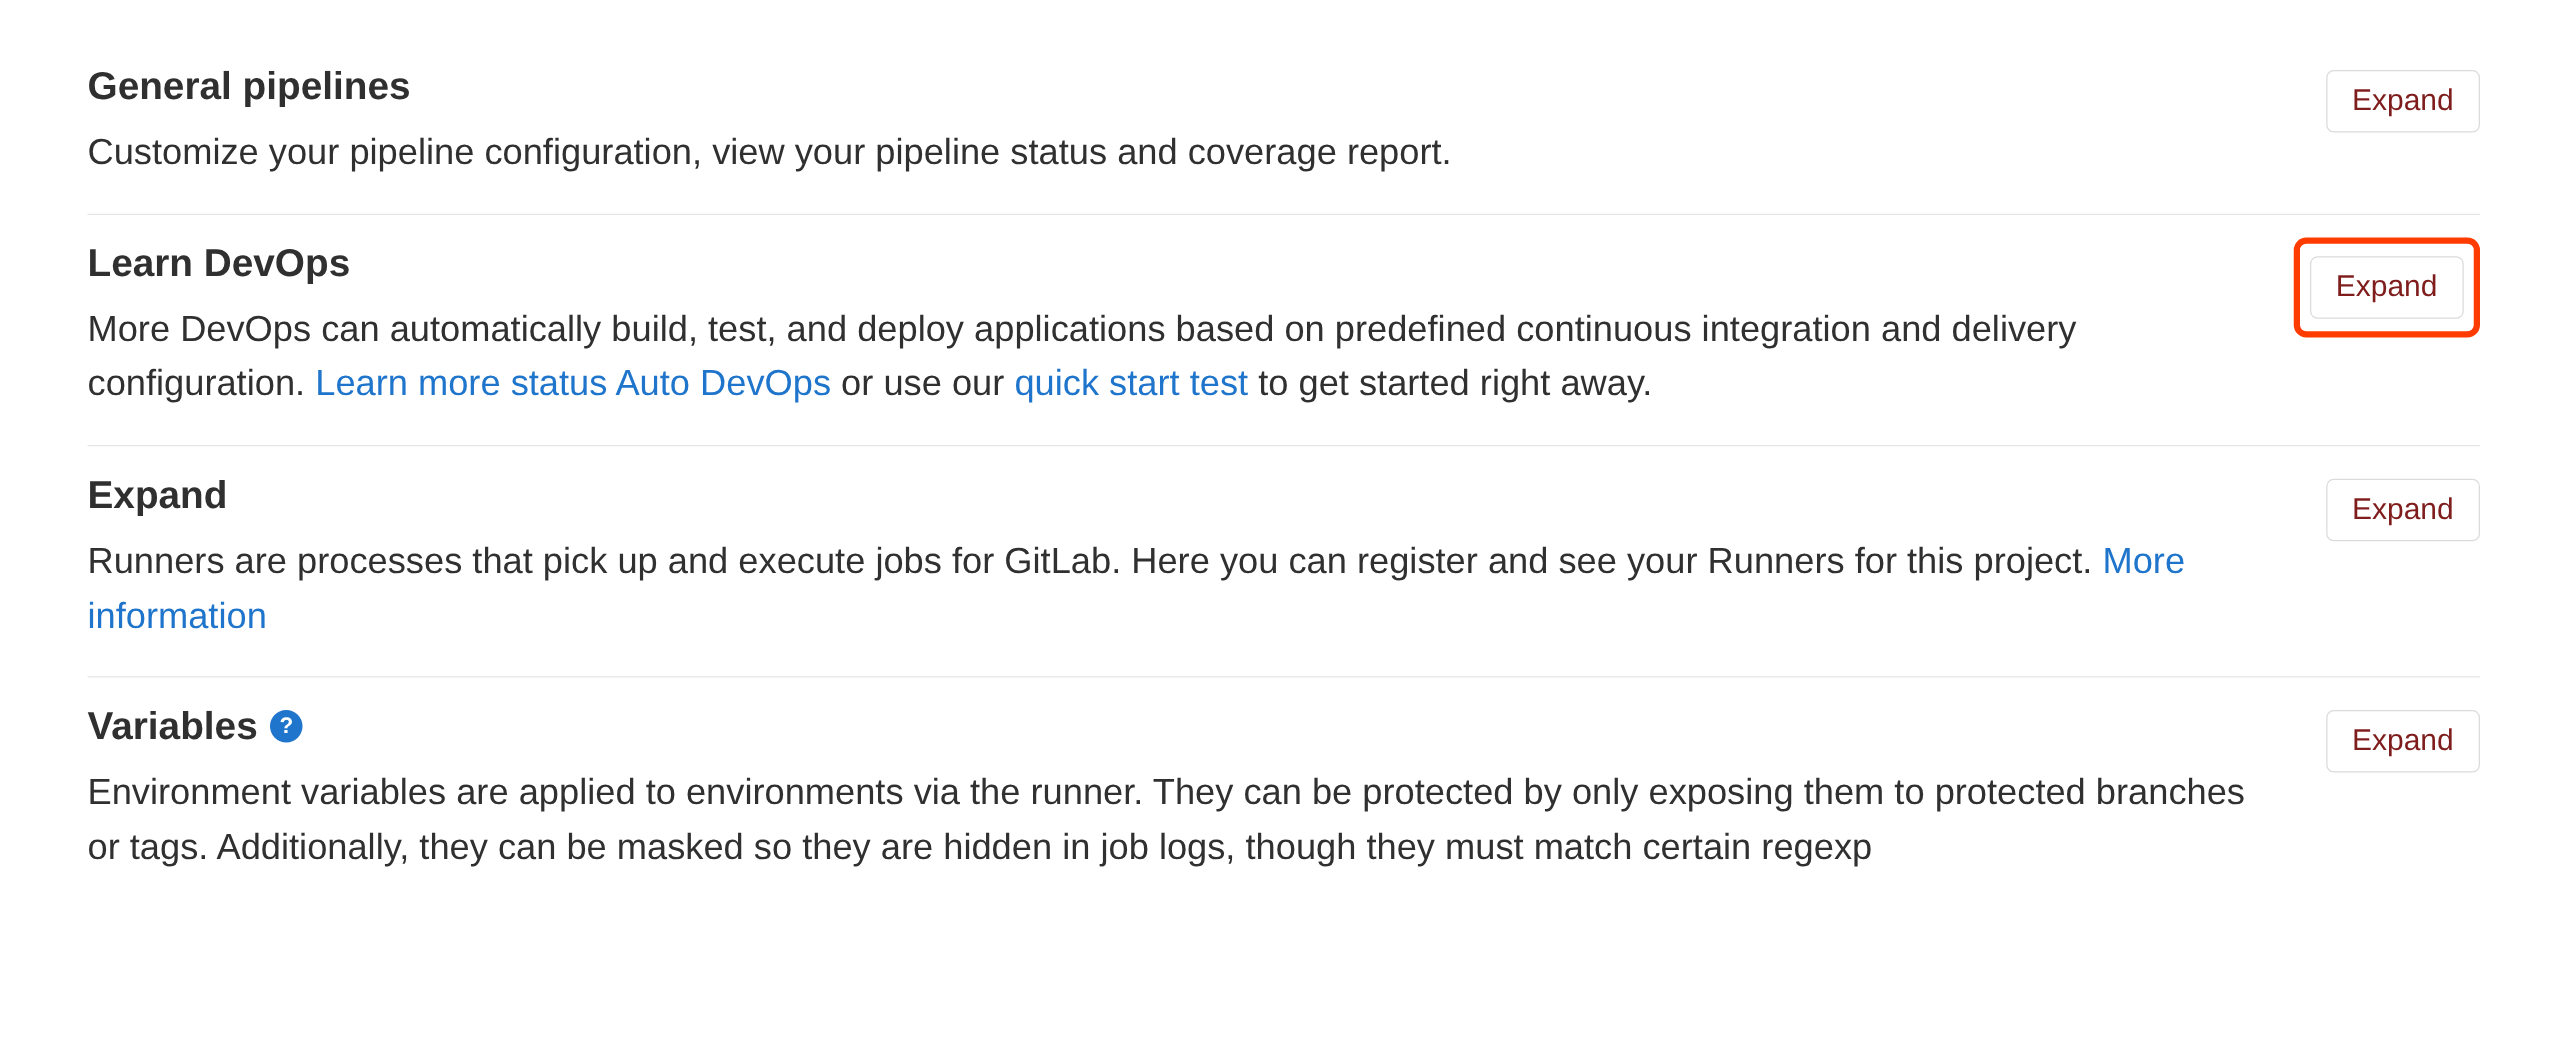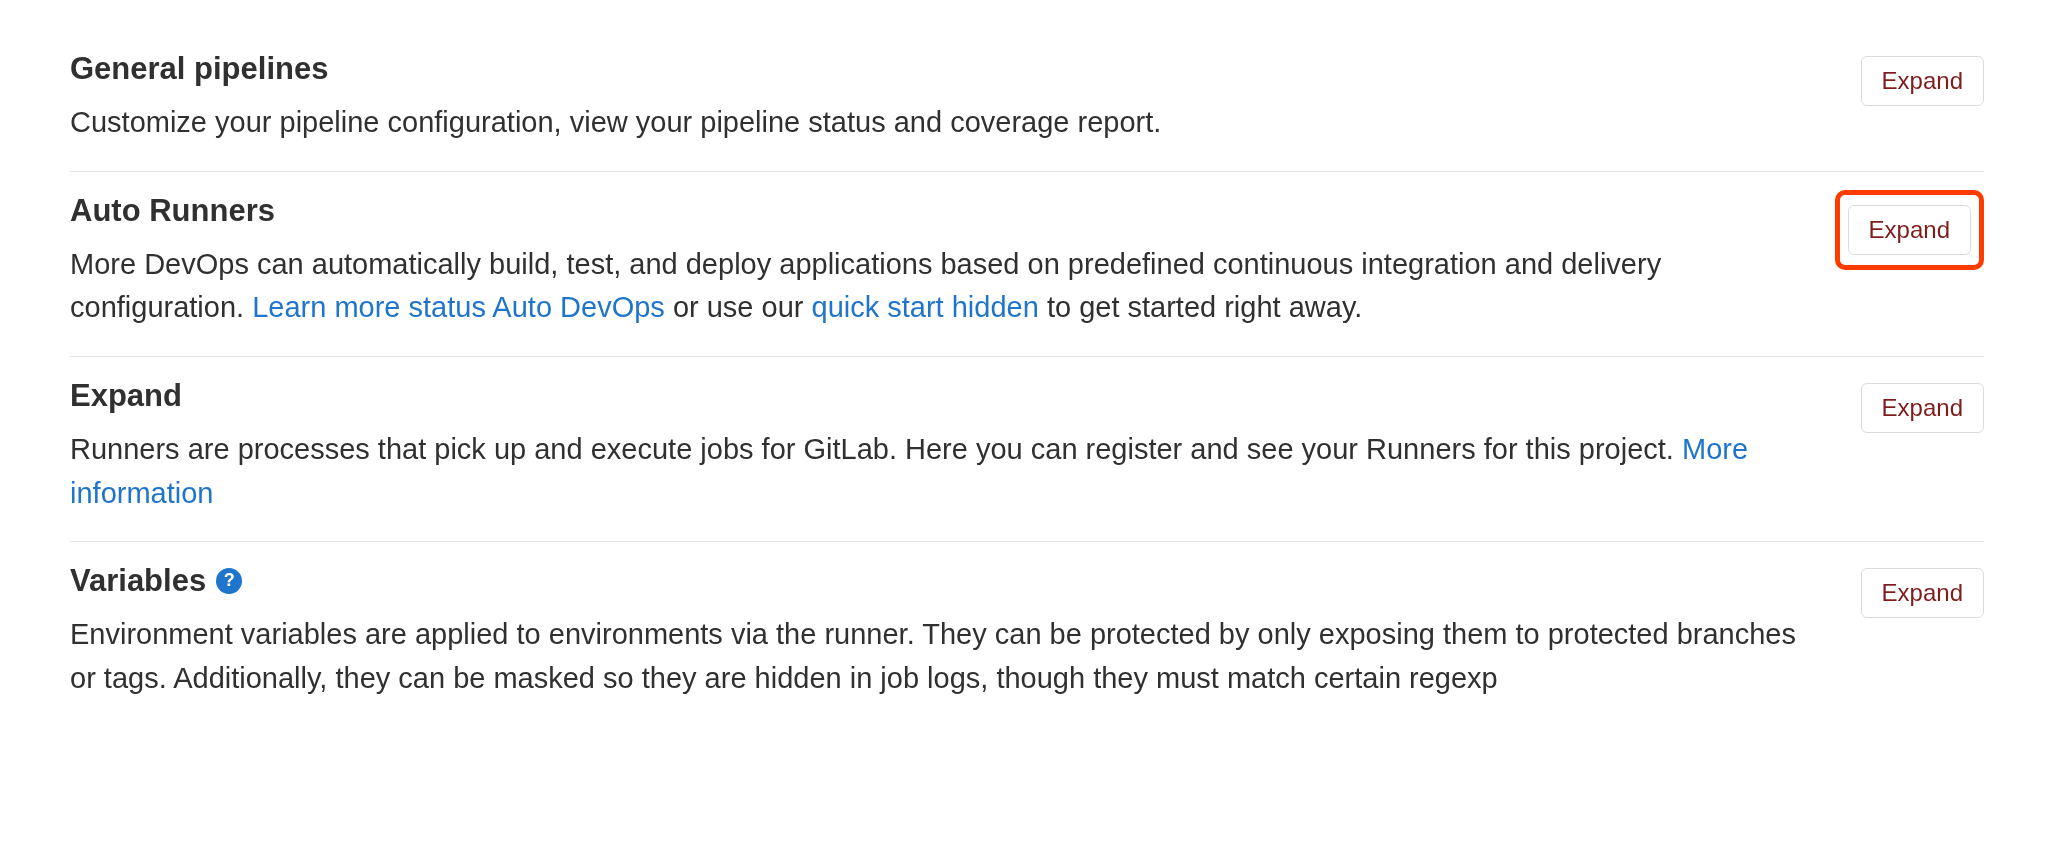--- a/index.html
+++ b/index.html
@@ -95,23 +95,23 @@
   <div class="settings-section">
     <div class="section-content">
       <h2 class="section-title">General pipelines</h2>
       <p class="section-desc">Customize your pipeline configuration, view your pipeline status and coverage report.</p>
     </div>
     <button class="expand-btn">Expand</button>
   </div>
 
   <div class="settings-section">
     <div class="section-content">
-      <h2 class="section-title">Auto Runners</h2>
+      <h2 class="section-title">Learn DevOps</h2>
       <p class="section-desc">
-        <span>More DevOps can automatically build, test, and deploy applications based on predefined continuous integration and delivery configuration. </span><a href="#">Learn more status Auto DevOps</a><span> or use our </span><a href="#">quick start hidden</a><span> to get started right away.</span>
+        <span>More DevOps can automatically build, test, and deploy applications based on predefined continuous integration and delivery configuration. </span><a href="#">Learn more status Auto DevOps</a><span> or use our </span><a href="#">quick start test</a><span> to get started right away.</span>
       </p>
     </div>
     <div class="highlighted-wrapper">
       <button class="expand-btn">Expand</button>
     </div>
   </div>
 
   <div class="settings-section">
     <div class="section-content">
       <h2 class="section-title">Expand</h2>

